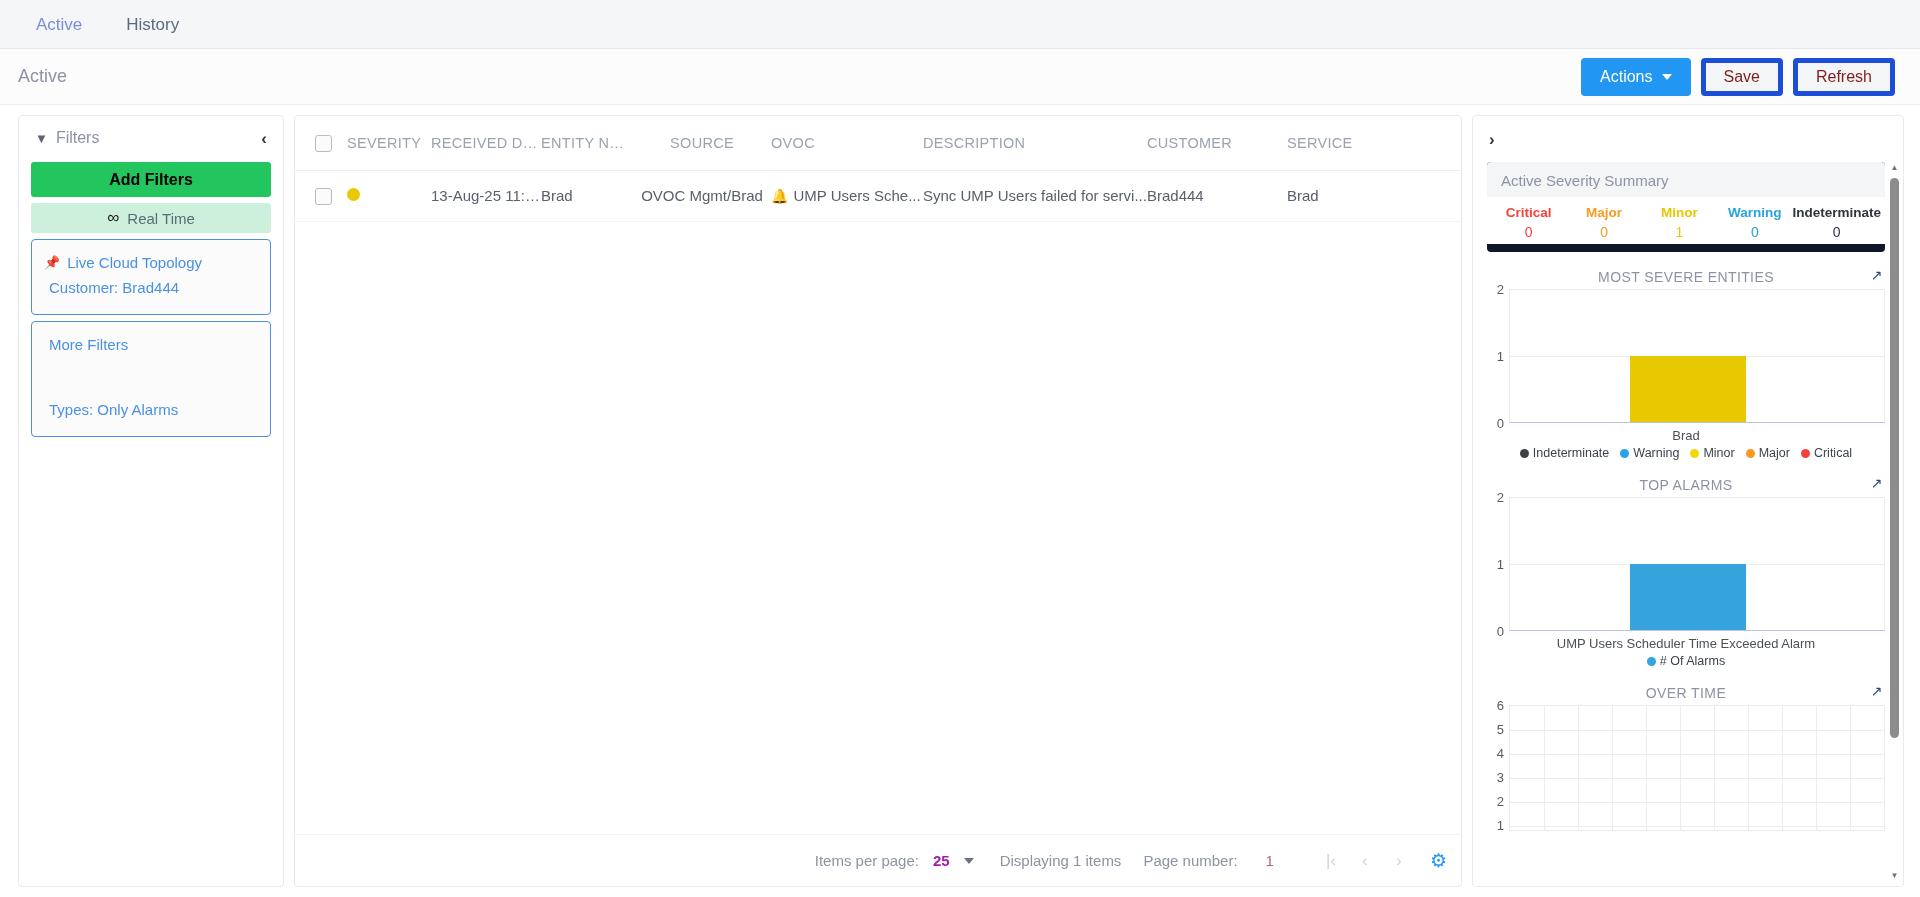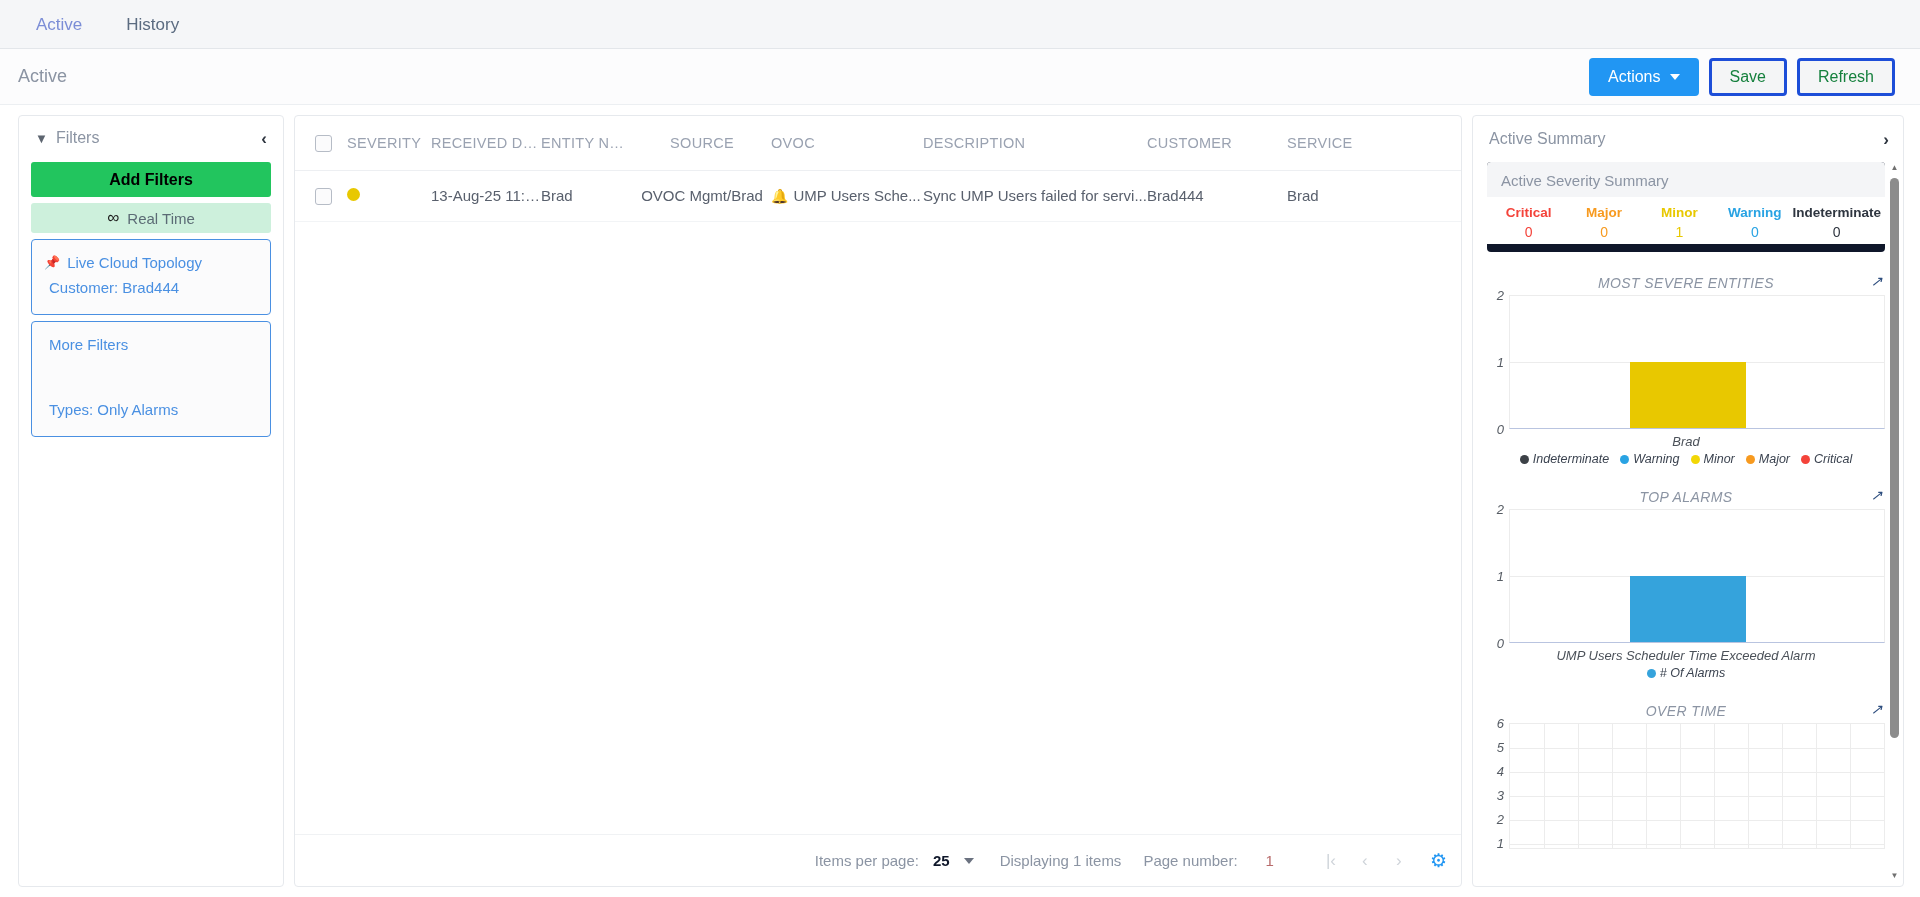--- a/index.html
+++ b/index.html
@@ -54,21 +54,21 @@
     padding: 0 18px;
     display: inline-flex;
     align-items: center;
     justify-content: center;
     gap: 9px;
     cursor: pointer;
     border: 1px solid transparent;
     white-space: nowrap;
   }
   .btn-primary { background: #2196f3; color: #fff; min-width: 98px; }
-  .btn-ghost { background: #f4f5f6; color: #15803d; border: 3px solid #1d4ed8; min-width: 72px; }
+  .btn-ghost { background: #f4f5f6; color: #7f1d1d; border: 5px solid #1d4ed8; min-width: 72px; }
   .caret {
     width: 0; height: 0;
     border-left: 5px solid transparent;
     border-right: 5px solid transparent;
     border-top: 6px solid #fff;
     display: inline-block;
   }
 
   
   .main {
@@ -218,21 +218,21 @@
     display: flex;
     align-items: center;
     justify-content: flex-end;
     gap: 0;
     padding-right: 14px;
     font-size: 15px;
     color: #8b94a3;
   }
   .pager .lbl { color: #8b94a3; }
   .pager .ipp { display: flex; align-items: center; gap: 14px; margin-right: 26px; }
-  .pager .ipp-val { color: #0f172a; font-weight: bold; }
+  .pager .ipp-val { color: #a21caf; font-weight: bold; }
   .pgcaret {
     width: 0; height: 0;
     border-left: 5px solid transparent;
     border-right: 5px solid transparent;
     border-top: 6px solid #6b7280;
     cursor: pointer;
   }
   .pager .disp { margin-right: 22px; }
   .pager .pgnum-lbl { margin-right: 28px; }
   .pager .pgnum-val { color: #b86b6b; margin-right: 40px; }
@@ -297,21 +297,21 @@
     padding: 8px 4px 4px 4px;
   }
   .sev-cell {
     flex: 1;
     text-align: center;
     font-size: 13.5px;
     font-weight: bold;
   }
   .sev-cell .val { font-weight: normal; font-size: 14px; margin-top: 4px; }
 
-  .chart-block { margin-top: 20px; font-style: italic; }
+  .chart-block { margin-top: 14px; }
   .chart-head {
     position: relative;
     text-align: center;
     font-size: 14px;
     color: #8b94a3;
     letter-spacing: 0.4px;
     padding: 3px 0 4px 0;
   }
   .expand-ico {
     position: absolute;
@@ -504,21 +504,20 @@
       <span class="pgnum-val">1</span>
       <span class="navbtn">|‹</span>
       <span class="navbtn">‹</span>
       <span class="navbtn">›</span>
       <span class="gear">⚙</span>
     </div>
   </div>
 
   <div class="summary-panel">
     <div class="summary-head">
-      <span class="title">Active Summary</span>
       <span class="chev">›</span>
     </div>
 
     <div class="summary-scroll">
 
       <div class="sev-summary-box">
         <div class="sev-summary-title">Active Severity Summary</div>
         <div class="sev-grid">
           <div class="sev-cell">
             <div style="color:#f4433a">Critical</div>

